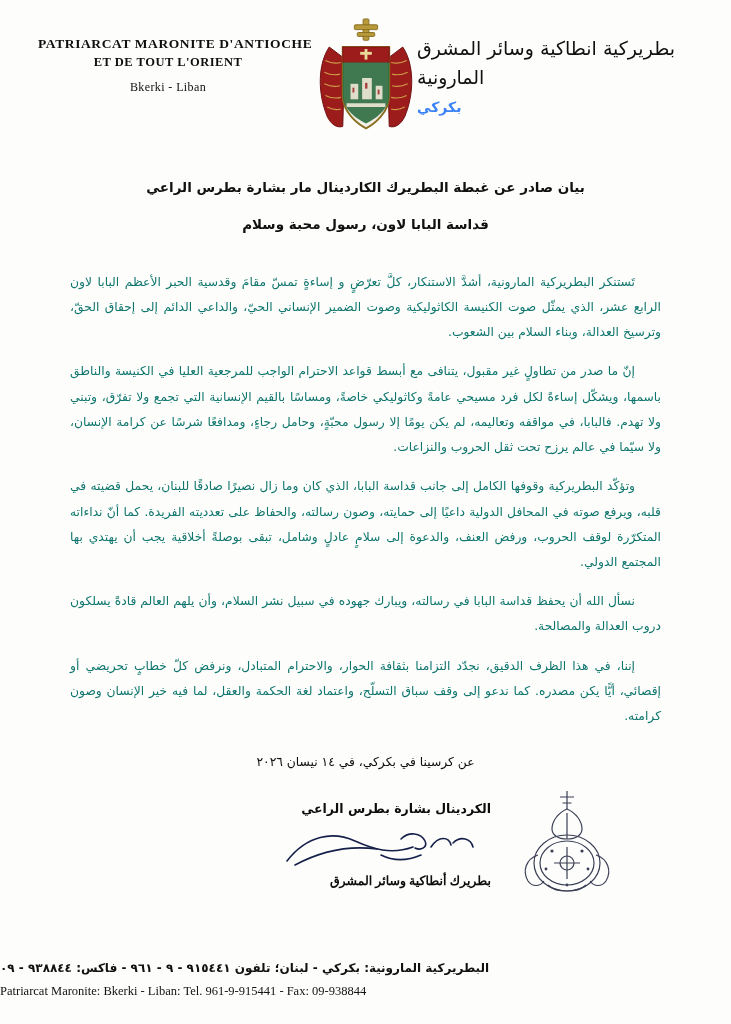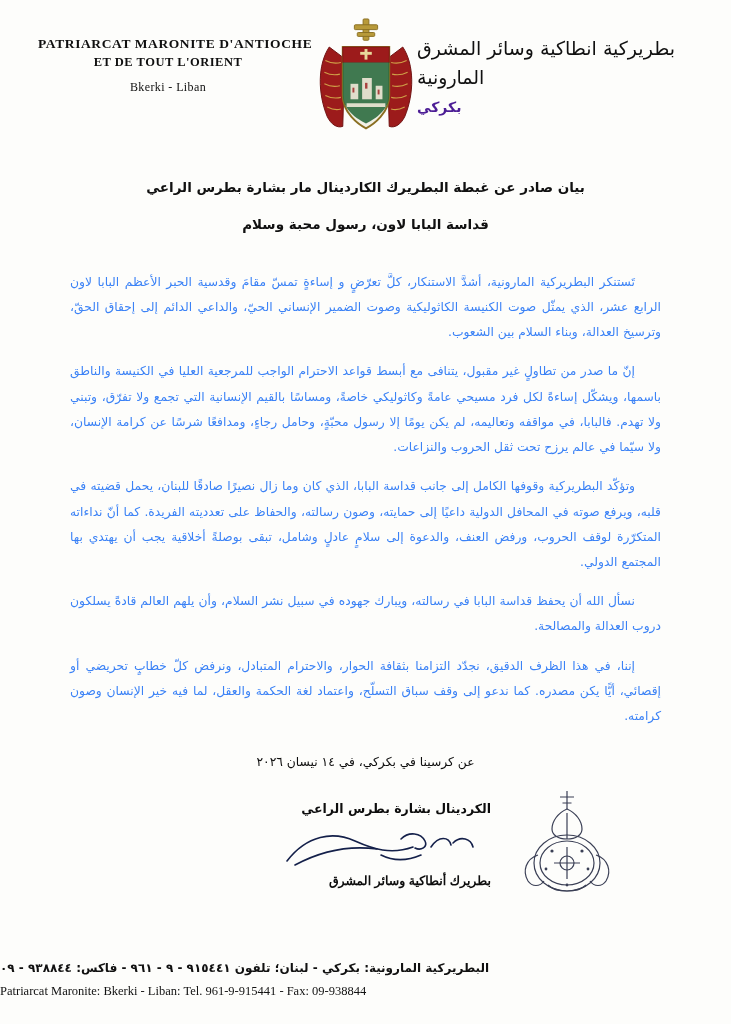--- a/index.html
+++ b/index.html
@@ -72,21 +72,21 @@
     font-size: 19px;
     font-weight: normal;
     color: #111;
     letter-spacing: 0px;
     line-height: 1.5;
   }
   .lh-right .ar2 {
     font-family: "DejaVu Sans", sans-serif;
     font-size: 14px;
     font-weight: bold;
-    color: #4c1d95;
+    color: #3b82f6;
     margin-top: 8px;
   }
 
   
   .crest {
     position: absolute;
     left: 50%;
     transform: translateX(-50%);
     top: 18px;
     width: 118px;
@@ -116,21 +116,21 @@
 
   
   .body-text {
     direction: rtl;
     text-align: justify;
     text-align-last: right;
     margin: 34px 70px 0 70px;
     font-family: "DejaVu Sans", sans-serif;
     font-size: 12.3px;
     line-height: 2.05;
-    color: #3b82f6;
+    color: #0f766e;
   }
   .para {
     margin-bottom: 14px;
     text-indent: 26px;
   }
   .para:last-child { margin-bottom: 0; }
 
   .dateline {
     direction: rtl;
     text-align: center;
@@ -154,21 +154,21 @@
     font-family: "DejaVu Sans", sans-serif;
     font-size: 12.5px;
     font-weight: bold;
     color: #0d0d0d;
     white-space: nowrap;
   }
   .sig-title {
     position: absolute;
     right: 240px;
     top: 78px;
-    font-family: Liberation Sans, sans-serif;
+    font-family: Liberation Serif, serif;
     font-size: 12.5px;
     font-weight: bold;
     color: #0d0d0d;
     white-space: nowrap;
   }
   .sig-scribble {
     position: absolute;
     right: 250px;
     top: 26px;
     width: 200px;

